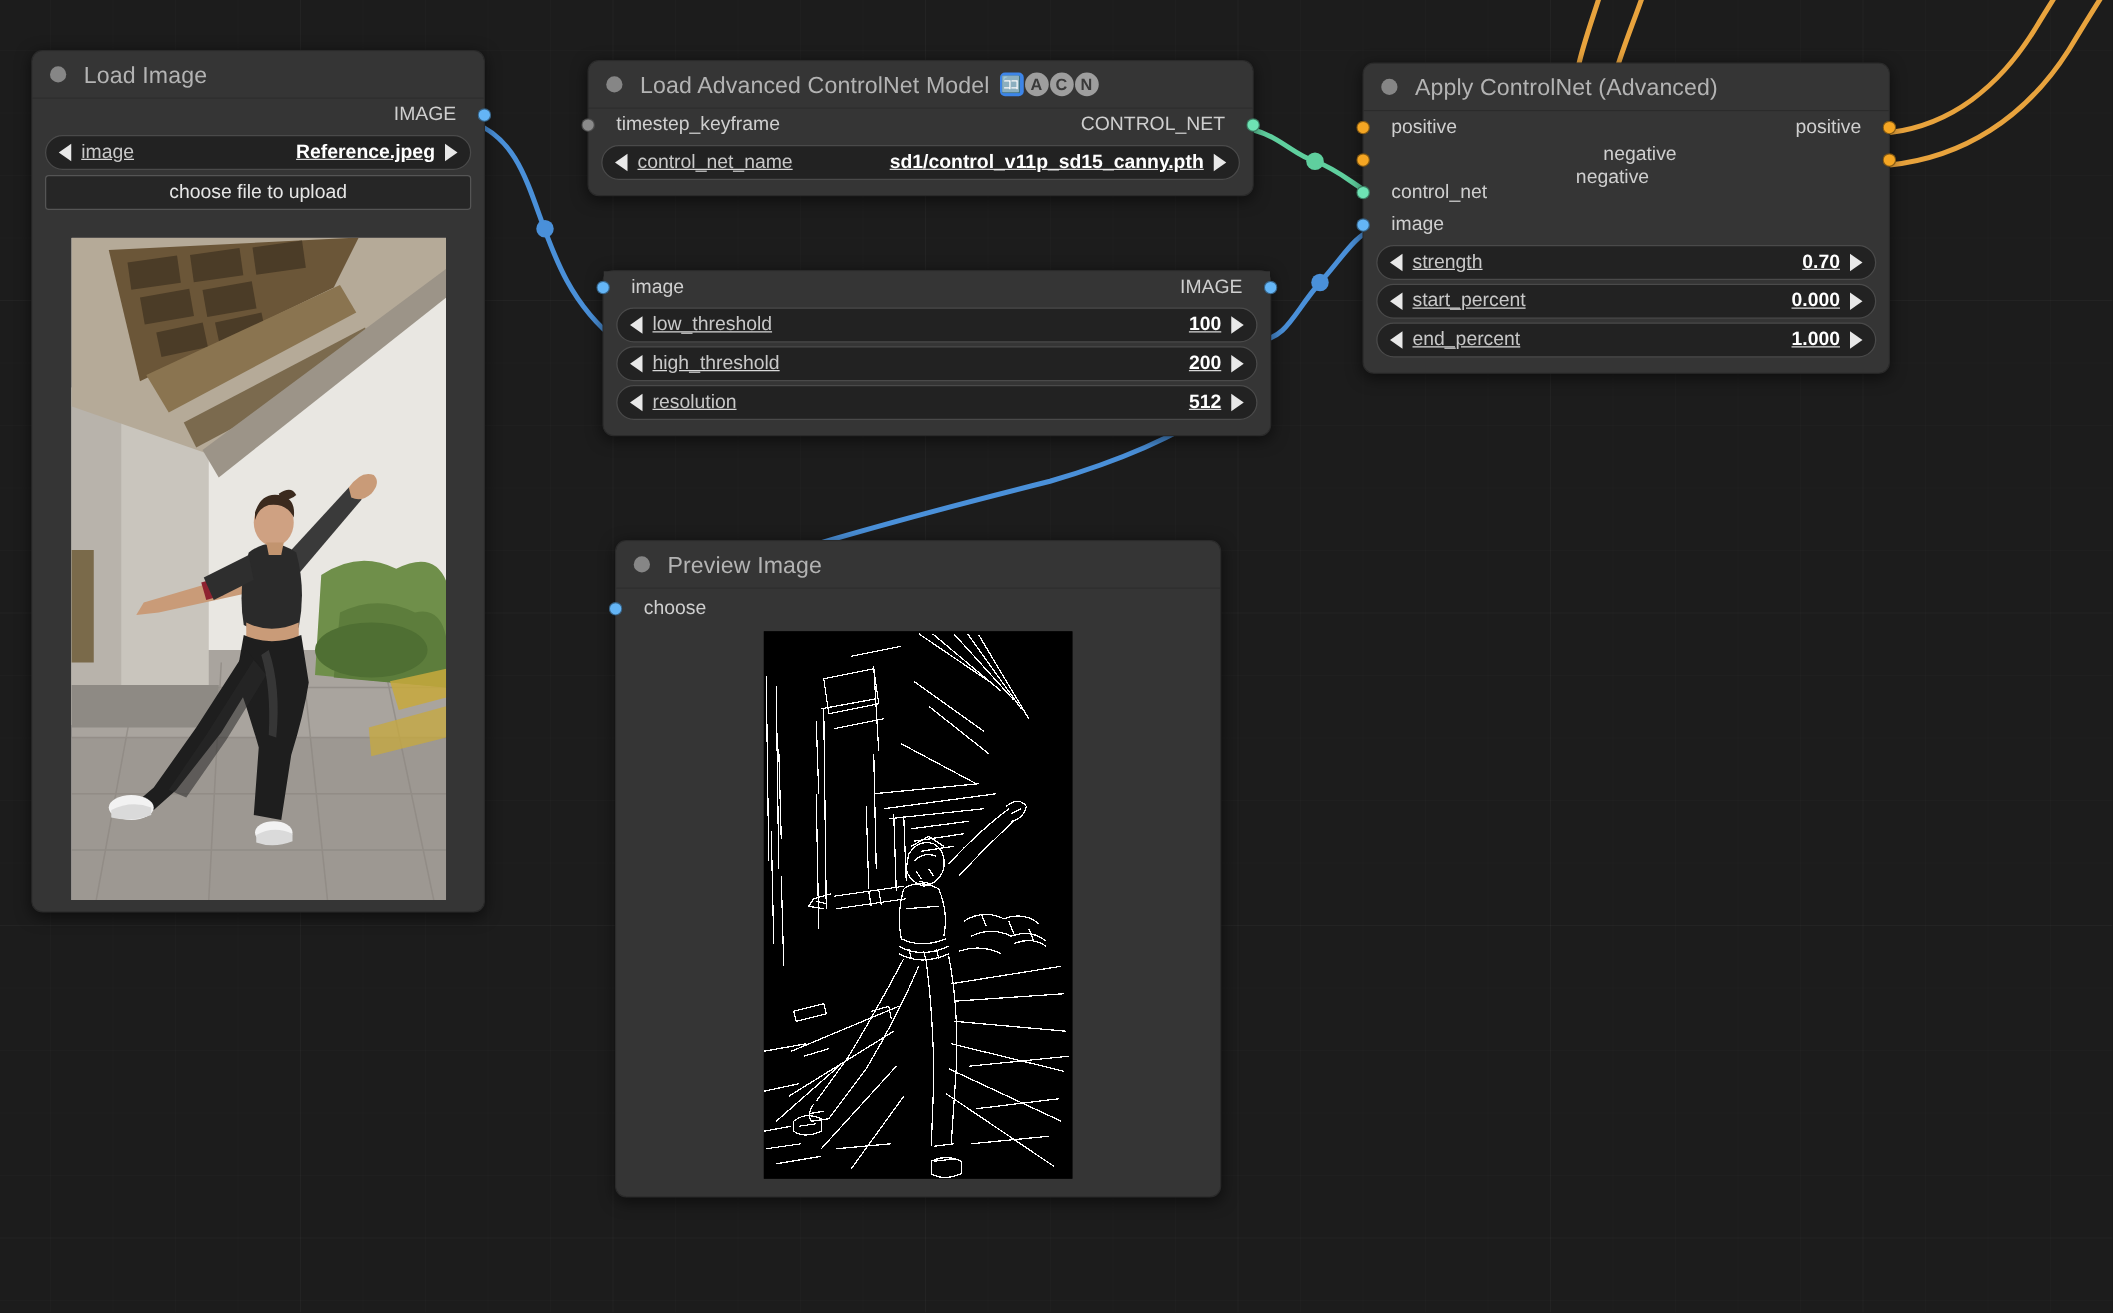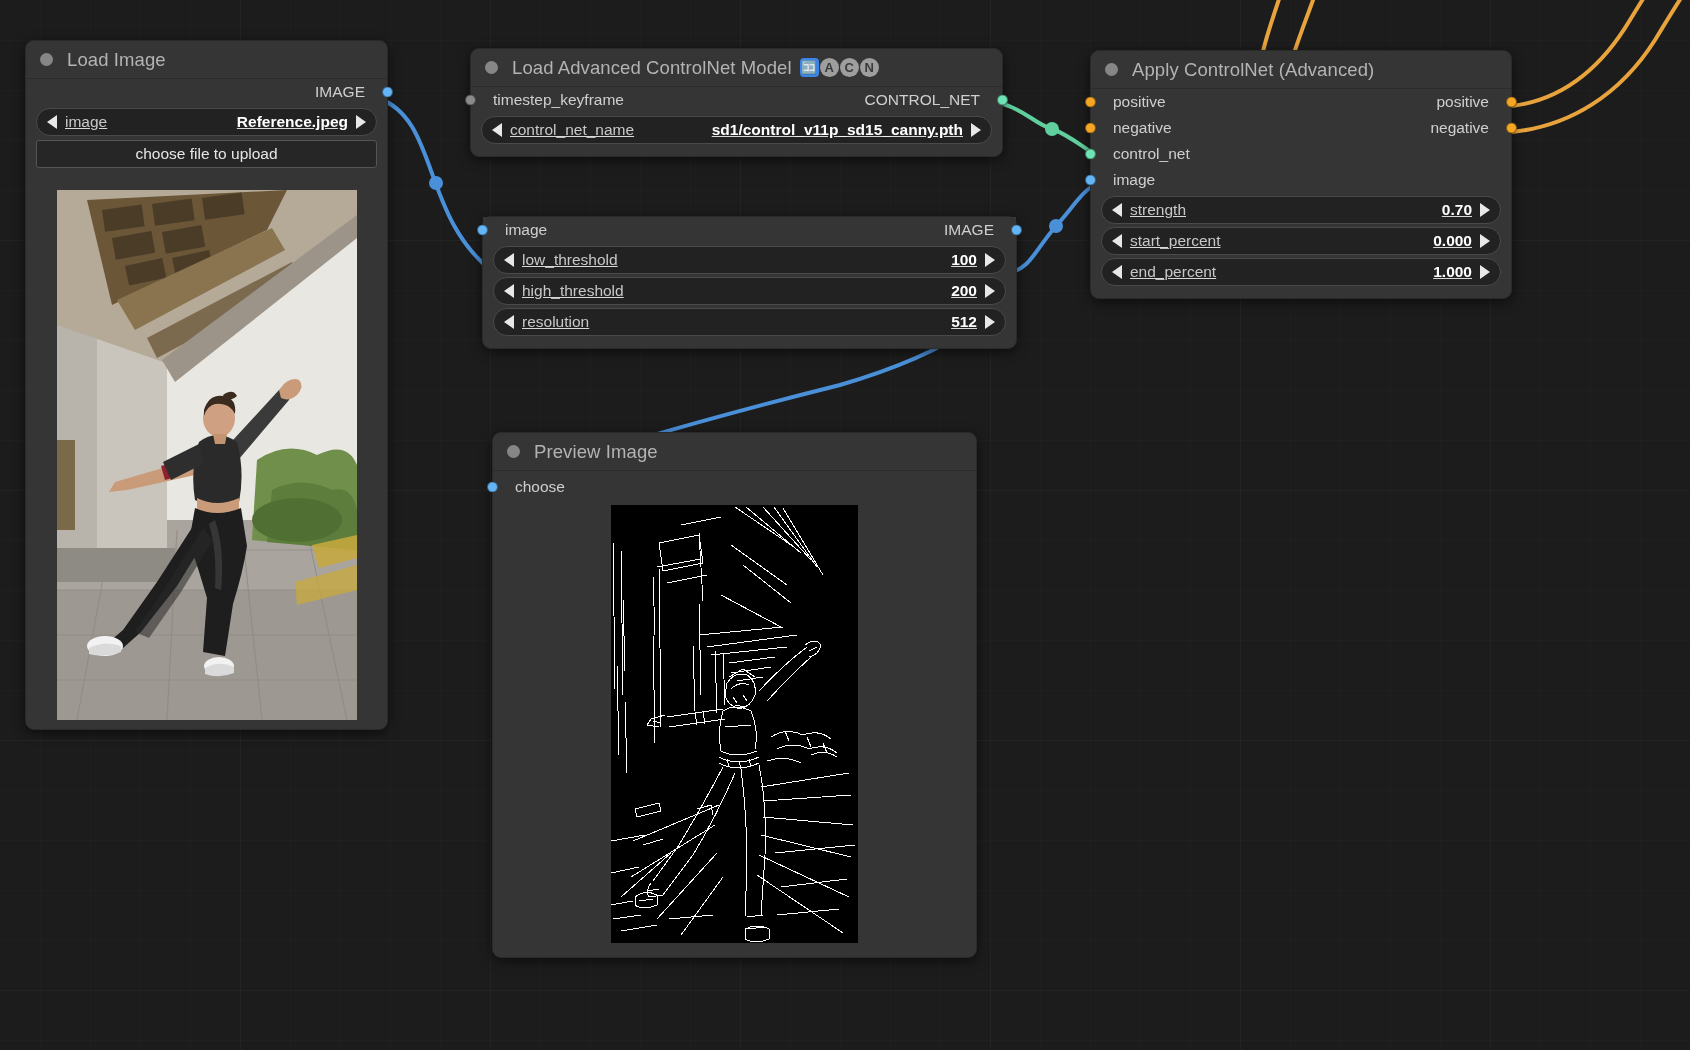--- a/index.html
+++ b/index.html
@@ -379,21 +379,21 @@
       <span class="title-dot"></span>
       <span class="title-text">Apply ControlNet (Advanced)</span>
     </div>
     <div class="node-body">
       <div class="slot-row" style="justify-content:space-between;">
         <span class="dot left c-cond"></span>
         <span class="slot-label" style="margin-left:22px;">positive</span>
         <span class="slot-label" style="margin-right:22px;">positive</span>
         <span class="dot right c-cond"></span>
       </div>
-      <div class="slot-row" style="justify-content:space-between;">
+      <div class="slot-row" style="justify-content:space-between;flex-direction:column;">
         <span class="dot left c-cond"></span>
         <span class="slot-label" style="margin-left:22px;">negative</span>
         <span class="slot-label" style="margin-right:22px;">negative</span>
         <span class="dot right c-cond"></span>
       </div>
       <div class="slot-row slot-in">
         <span class="dot left c-cnet"></span>
         <span class="slot-label">control_net</span>
       </div>
       <div class="slot-row slot-in">

